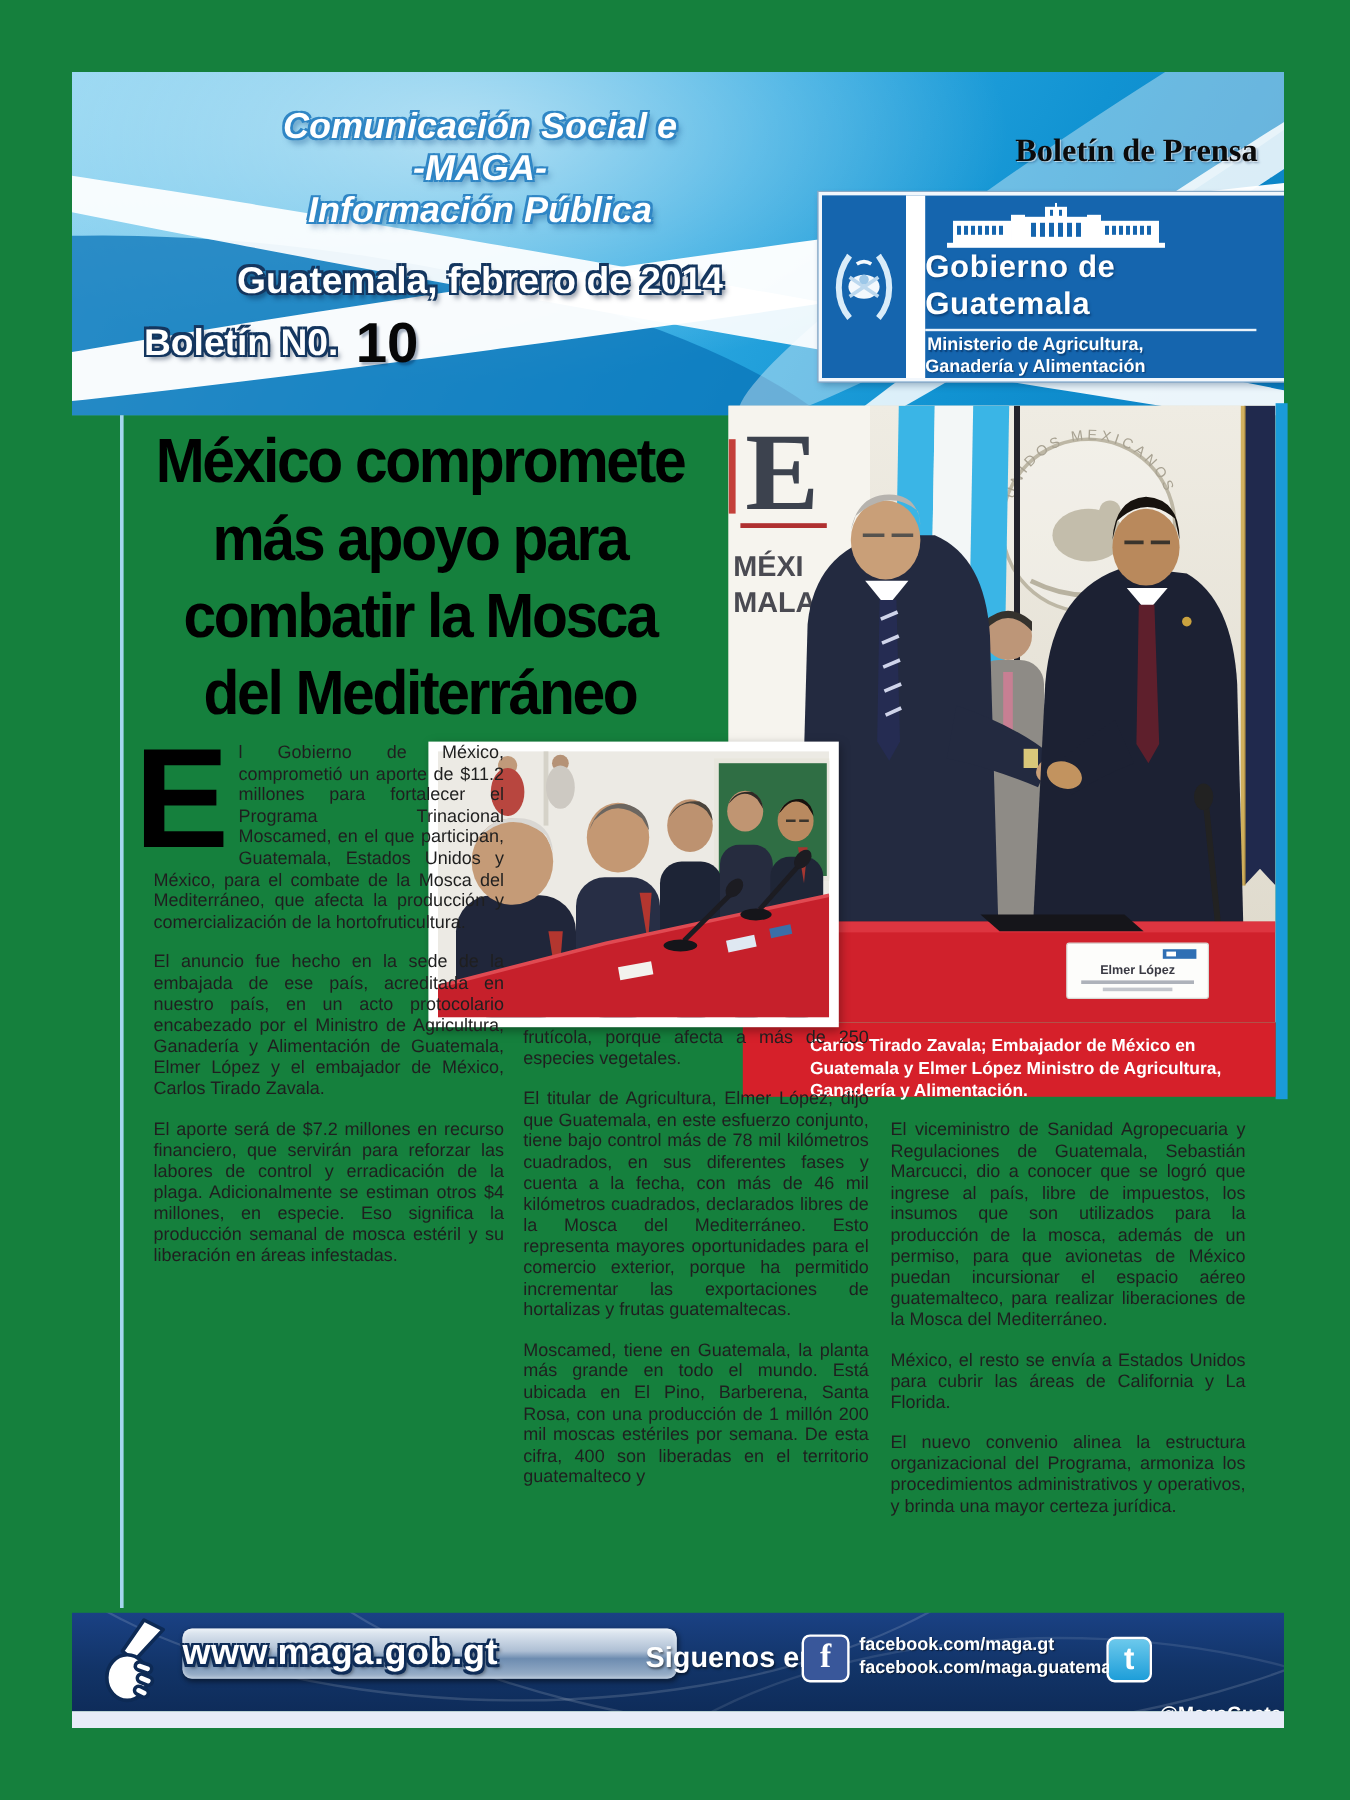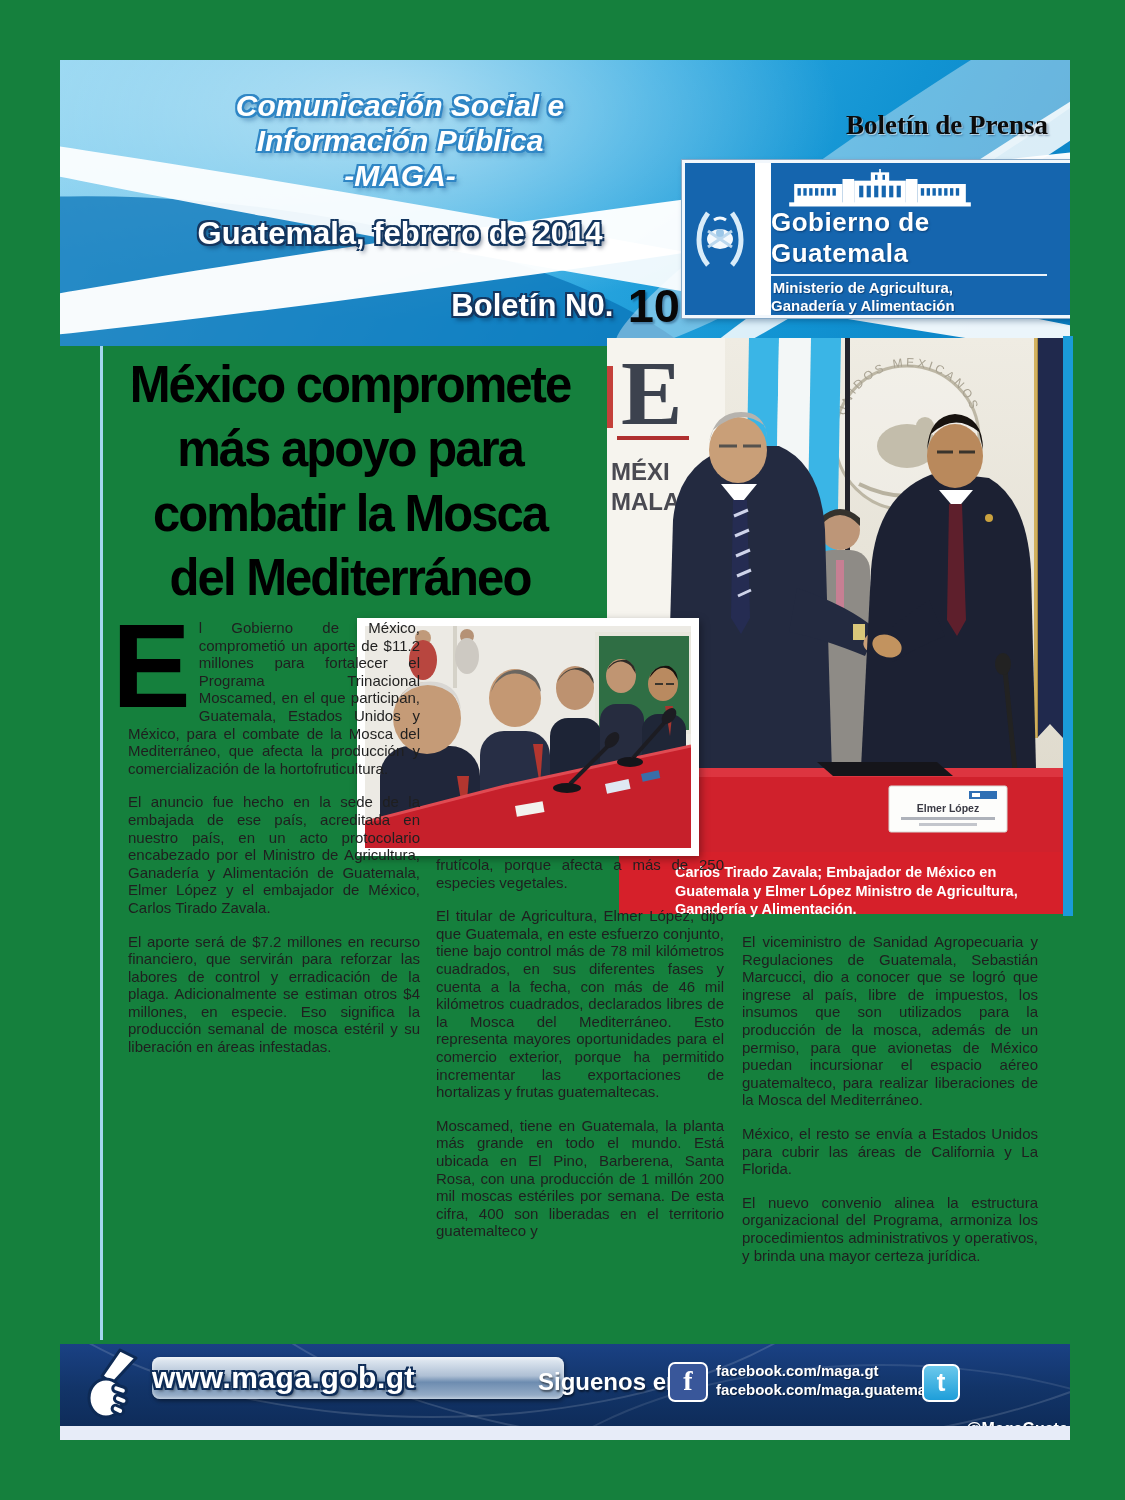--- a/index.html
+++ b/index.html
@@ -19,21 +19,21 @@
   .wedge{position:absolute;left:-320px;bottom:-190px;width:1000px;height:330px;border-radius:50%;
          background:#0a74b8;transform:rotate(7deg);opacity:.75;}
   .dept{position:absolute;left:60px;top:28px;width:560px;text-align:center;color:#fff;
         font-weight:bold;font-style:italic;font-size:30px;line-height:35px;
         text-shadow:-2px -2px 0 #2f86c5,2px -2px 0 #2f86c5,-2px 2px 0 #2f86c5,2px 2px 0 #2f86c5,3px 4px 5px rgba(10,70,130,.55);}
   .press{position:absolute;right:22px;top:50px;font-size:27px;font-weight:bold;color:#0b0b0b;
          text-shadow:1px 1px 0 rgba(255,255,255,.55),2px 2px 2px rgba(0,40,90,.35);font-family:Liberation Serif, serif;}
   .dateline{position:absolute;left:60px;top:156px;width:560px;text-align:center;color:#fff;
         font-weight:bold;font-size:31px;
         text-shadow:-2px -2px 0 #14365f,2px -2px 0 #14365f,-2px 2px 0 #14365f,2px 2px 0 #14365f,3px 4px 4px rgba(0,20,50,.5);}
-  .bulletin{position:absolute;left:60px;top:198px;width:560px;text-align:right;margin-top:20px;}
+  .bulletin{position:absolute;left:60px;top:198px;width:560px;text-align:left;}
   .bulletin .lbl{color:#fff;font-weight:bold;font-size:31px;vertical-align:middle;
         text-shadow:-2px -2px 0 #14365f,2px -2px 0 #14365f,-2px 2px 0 #14365f,2px 2px 0 #14365f,3px 4px 4px rgba(0,20,50,.5);}
   .bulletin .num{color:#070707;font-weight:bold;font-size:47px;vertical-align:middle;margin-left:10px;
         text-shadow:2px 2px 2px rgba(0,30,70,.35);}
 
   
   .gov{position:absolute;left:622px;top:100px;width:386px;height:152px;background:#1565ae;
        border:3px solid #f2f7fc;box-shadow:0 0 0 1px #88a9c6,2px 3px 6px rgba(0,40,80,.35);display:flex;}
   .gov-left{width:70px;height:100%;display:flex;align-items:center;justify-content:center;background:#1565ae;}
   .gov-gap{width:16px;height:100%;background:#fff;}
@@ -105,22 +105,22 @@
   <div class="header">
     <div class="hl-light"></div>
     <div class="wedge"></div>
     <div class="ribbon r3"></div>
     <div class="ribbon r4"></div>
     <div class="ribbon r1"></div>
     <div class="ribbon r2"></div>
 
     <div class="dept">
       <div>Comunicación Social e</div>
+      <div>-MAGA-</div>
       <div>Información Pública</div>
-      <div>-MAGA-</div>
     </div>
     <div class="press">Boletín de Prensa</div>
     <div class="dateline">Guatemala, febrero de 2014</div>
     <div class="bulletin">
       <span class="lbl">Boletín N0.</span>
       <span class="num">10</span>
     </div>
 
     <div class="gov">
       <div class="gov-left">

